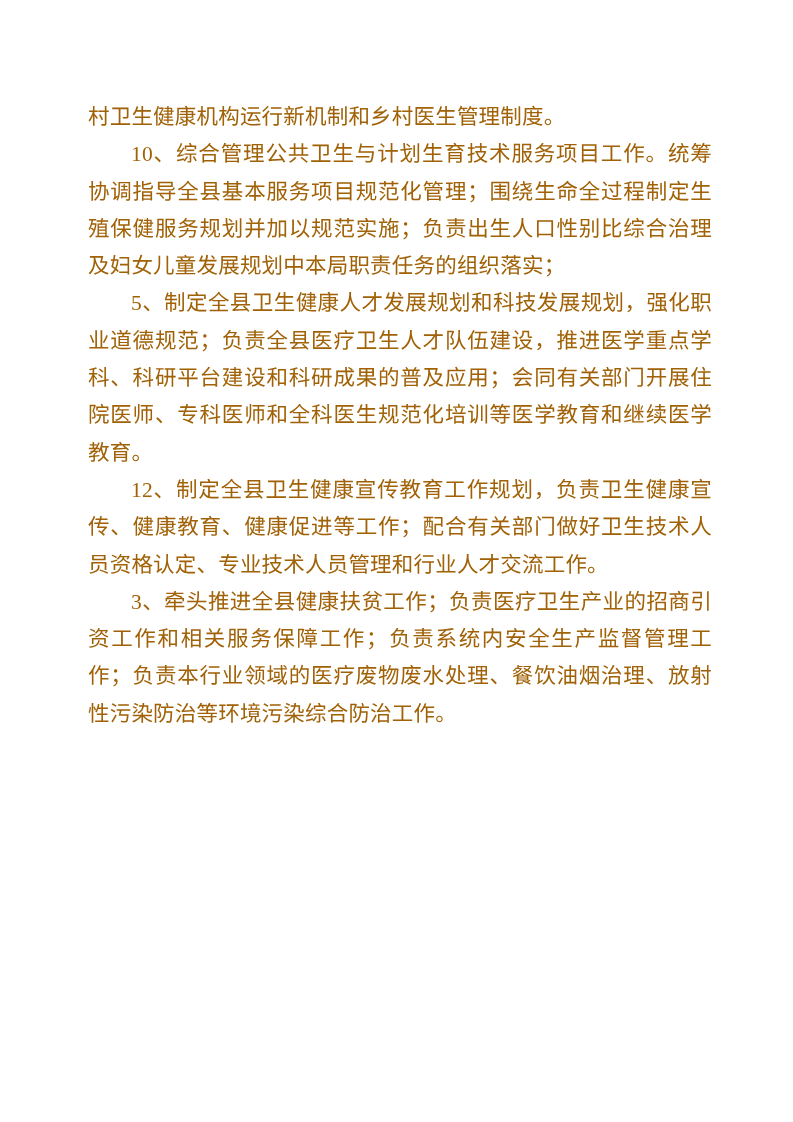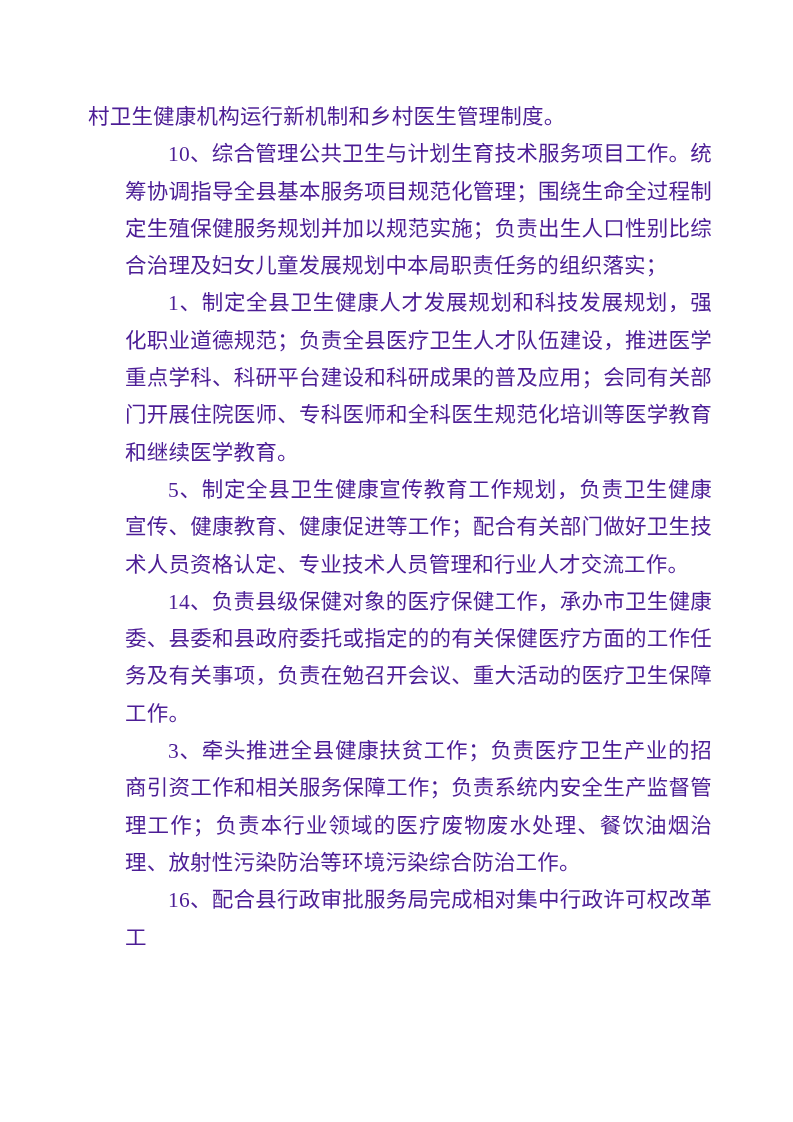--- a/index.html
+++ b/index.html
@@ -20,35 +20,32 @@
     background: #ffffff;
     padding: 99px 81px 0 88px;
   }
   .doc-body p {
     margin: 0;
     padding: 0;
     font-family: "Liberation Serif", "DejaVu Serif", serif;
     font-size: 21.5px;
     line-height: 37.3px;
     letter-spacing: 0.2px;
-    color: #4c1d95;
+    color: #a16207;
     text-align: justify;
     font-weight: 400;
   }
   .doc-body p.indent {
     text-indent: 2em;
-    margin-left: 37px;
   }
 </style>
 </head>
 <body>
 
 <div class="doc-page">
   <div class="doc-body">
     <p>村卫生健康机构运行新机制和乡村医生管理制度。</p>
     <p class="indent">10、综合管理公共卫生与计划生育技术服务项目工作。统筹协调指导全县基本服务项目规范化管理；围绕生命全过程制定生殖保健服务规划并加以规范实施；负责出生人口性别比综合治理及妇女儿童发展规划中本局职责任务的组织落实；</p>
-    <p class="indent">1、制定全县卫生健康人才发展规划和科技发展规划，强化职业道德规范；负责全县医疗卫生人才队伍建设，推进医学重点学科、科研平台建设和科研成果的普及应用；会同有关部门开展住院医师、专科医师和全科医生规范化培训等医学教育和继续医学教育。</p>
-    <p class="indent">5、制定全县卫生健康宣传教育工作规划，负责卫生健康宣传、健康教育、健康促进等工作；配合有关部门做好卫生技术人员资格认定、专业技术人员管理和行业人才交流工作。</p>
-    <p class="indent">14、负责县级保健对象的医疗保健工作，承办市卫生健康委、县委和县政府委托或指定的的有关保健医疗方面的工作任务及有关事项，负责在勉召开会议、重大活动的医疗卫生保障工作。</p>
+    <p class="indent">5、制定全县卫生健康人才发展规划和科技发展规划，强化职业道德规范；负责全县医疗卫生人才队伍建设，推进医学重点学科、科研平台建设和科研成果的普及应用；会同有关部门开展住院医师、专科医师和全科医生规范化培训等医学教育和继续医学教育。</p>
+    <p class="indent">12、制定全县卫生健康宣传教育工作规划，负责卫生健康宣传、健康教育、健康促进等工作；配合有关部门做好卫生技术人员资格认定、专业技术人员管理和行业人才交流工作。</p>
     <p class="indent">3、牵头推进全县健康扶贫工作；负责医疗卫生产业的招商引资工作和相关服务保障工作；负责系统内安全生产监督管理工作；负责本行业领域的医疗废物废水处理、餐饮油烟治理、放射性污染防治等环境污染综合防治工作。</p>
-    <p class="indent">16、配合县行政审批服务局完成相对集中行政许可权改革工</p>
   </div>
 </div>
 
 </body></html>

